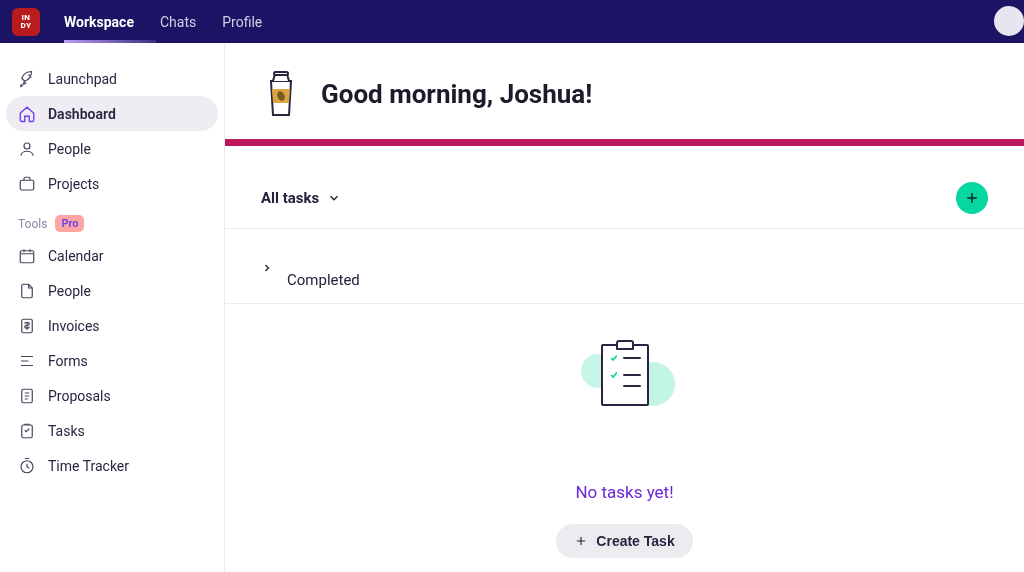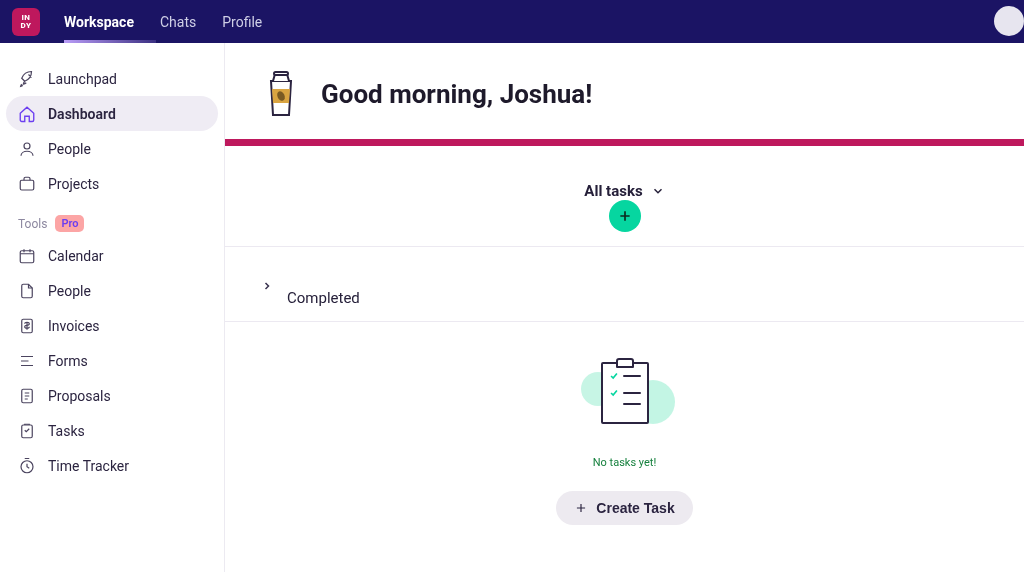--- a/index.html
+++ b/index.html
@@ -1,19 +1,19 @@
 <!DOCTYPE html>
 <html><head>
 <meta charset="utf-8">
 <style>
   * { box-sizing: border-box; margin: 0; padding: 0; }
   html, body { width: 1024px; height: 572px; font-family: -apple-system, BlinkMacSystemFont, "Segoe UI", Roboto, sans-serif; overflow: hidden; background: #fff; }
   
   .topbar { height: 43px; background: #1b1464; display: flex; align-items: center; padding: 0 12px; position: relative; }
-  .logo { width: 28px; height: 28px; border-radius: 6px; background: #be185d; display: flex; flex-direction: column; align-items: center; justify-content: center; color: #fff; font-size: 8px; font-weight: 800; line-height: 0.95; letter-spacing: 0.5px; margin-right: 24px; }
+  .logo { width: 28px; height: 28px; border-radius: 6px; background: #b91c1c; display: flex; flex-direction: column; align-items: center; justify-content: center; color: #fff; font-size: 8px; font-weight: 800; line-height: 0.95; letter-spacing: 0.5px; margin-right: 24px; }
   .nav-item { color: #cfcfe6; font-size: 14px; margin-right: 26px; cursor: pointer; padding: 12px 0; }
   .nav-item.active { color: #fff; font-weight: 700; position: relative; }
   .nav-underline { position: absolute; left: 64px; top: 40px; height: 3px; width: 92px; background: linear-gradient(90deg,#b99cf7,rgba(185,156,247,0.2)); }
   .avatar { width: 30px; height: 30px; border-radius: 50%; background: #e7e5ef; position: absolute; right: 0; top: 6px; clip-path: inset(0 0 0 0); }
   
   .layout { display: flex; height: calc(572px - 43px); }
   .sidebar { width: 225px; border-right: 1px solid #eceaf1; padding: 18px 6px 0 6px; overflow-y: auto; }
   .side-item { display: flex; align-items: center; gap: 12px; height: 35px; border-radius: 18px; padding: 0 12px; cursor: pointer; color: #2b2440; font-size: 14px; }
   .side-item.active { background: #efecf4; font-weight: 600; }
   .side-item .icon { width: 18px; height: 18px; display: flex; align-items: center; justify-content: center; color: #4b445f; }
@@ -21,40 +21,40 @@
   .side-header { display: flex; align-items: center; gap: 8px; padding: 14px 12px 6px 12px; font-size: 12px; color: #8d88a0; }
   .pro-badge { background: #fca5a5; color: #6c3ef0; font-size: 11px; font-weight: 600; padding: 2px 6px; border-radius: 5px; text-align: center; }
   svg { display: block; }
 
   
   .main { flex: 1; padding: 26px 0 0 0; overflow-y: auto; }
   .greeting-row { display: flex; align-items: center; gap: 18px; padding: 0 36px 20px 36px; border-bottom: 7px solid #be185d; }
   .greeting-row h1 { font-size: 26px; font-weight: 700; color: #1e1a2b; }
   .coffee { width: 42px; height: 50px; }
 
-  .card-top { display: flex; align-items: center; justify-content: space-between; padding: 18px 36px 14px 36px; border-bottom: 1px solid #ece9f1; margin-top: 18px; flex-direction: column; }
+  .card-top { display: flex; align-items: center; justify-content: space-between; padding: 18px 36px 14px 36px; border-bottom: 1px solid #ece9f1; margin-top: 18px; }
   .filter { display: flex; align-items: center; gap: 8px; font-size: 15px; font-weight: 700; color: #26203a; cursor: pointer; }
   .fab { width: 32px; height: 32px; border-radius: 50%; background: #06d6a0; display: flex; align-items: center; justify-content: center; cursor: pointer; }
   .fab svg { stroke: #0d2a1f; }
 
   .section-row { display: flex; align-items: center; gap: 14px; padding: 18px 36px 14px 36px; border-bottom: 1px solid #ece9f1; cursor: pointer; }
   .section-row .chev { color: #3a3450; }
   .section-row .lbl { font-size: 15px; font-weight: 400; color: #26203a; margin-top: 24px; }
 
   .empty { display: flex; flex-direction: column; align-items: center; padding: 36px 0 28px 0; }
   .empty-illus { width: 96px; height: 80px; position: relative; margin-bottom: 18px; }
   .blob { position: absolute; background: #b9f3df; border-radius: 50%; }
   .blob.b1 { width: 34px; height: 34px; left: 4px; top: 14px; opacity: 0.8; }
   .blob.b2 { width: 44px; height: 44px; right: -2px; top: 22px; opacity: 0.85; }
   .clipboard { position: absolute; left: 24px; top: 4px; width: 48px; height: 62px; background: #fff; border: 2px solid #2b2440; border-radius: 2px; }
   .clip-top { position: absolute; left: 50%; transform: translateX(-50%); top: -6px; width: 18px; height: 10px; border: 2px solid #2b2440; border-radius: 3px 3px 1px 1px; background: #fff; }
   .line-row { display: flex; align-items: center; gap: 4px; margin: 7px 6px 0 6px; }
   .check { width: 10px; height: 10px; color: #06d6a0; }
   .dash { flex: 1; height: 2px; background: #2b2440; border-radius: 1px; }
-  .empty-text { color: #15803d; font-size: 11px; margin-bottom: 22px; }
+  .empty-text { color: #6d28d9; font-size: 17px; margin-bottom: 22px; margin-top: 44px; }
   .create-btn { display: flex; align-items: center; gap: 8px; background: #edeaf0; color: #2b2440; font-size: 14px; font-weight: 600; border: none; padding: 9px 18px; border-radius: 20px; cursor: pointer; }
   .create-btn svg { stroke: #2b2440; }
 </style>
 </head>
 <body>
 
 <div class="topbar">
   <div class="logo">
     <span>IN</span>
     <span>DY</span>

